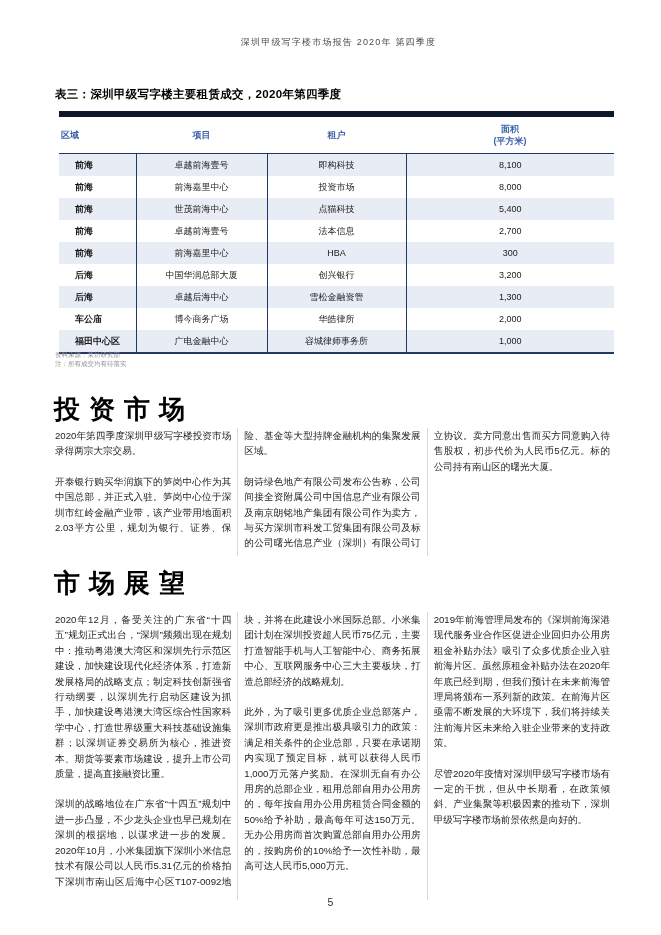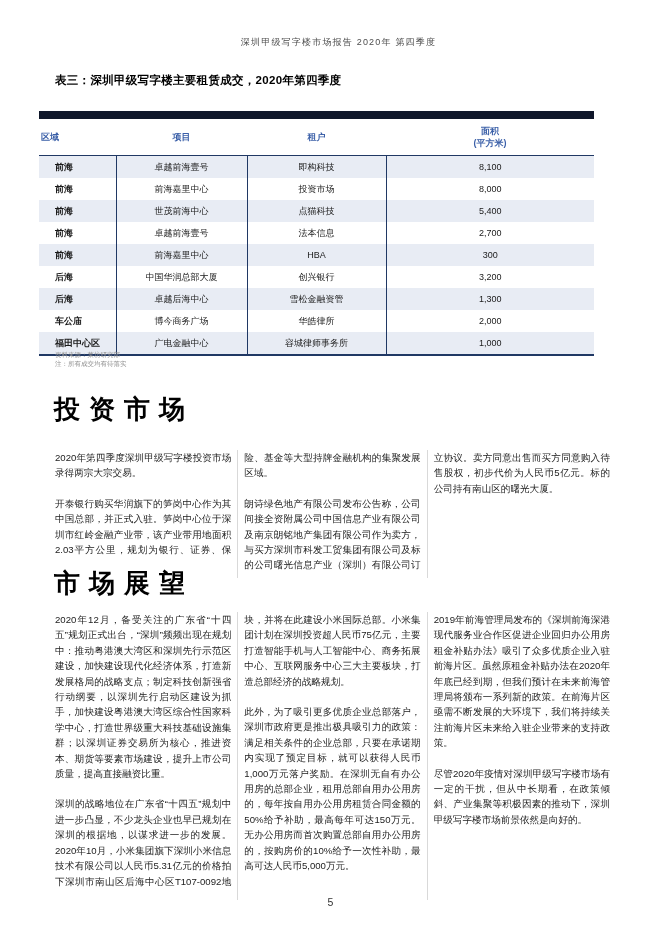--- a/index.html
+++ b/index.html
@@ -14,28 +14,28 @@
 
   
   .doc-header {
     position:absolute; top:36px; left:16px; right:0;
     text-align:center;
     font-size:9px; letter-spacing:1.2px; color:#4d4d4d;
   }
 
   
   .table-title {
-    position:absolute; left:55px; top:73px;
+    position:absolute; left:55px; top:87px;
     font-size:11.5px; font-weight:bold; color:#000;
     letter-spacing:0.3px;
   }
   .lease-table {
-    position:absolute; left:39px; top:111px; width:555px;
+    position:absolute; left:59px; top:111px; width:555px;
     border-collapse:collapse;
-    border-top:8px solid #0f172a;
+    border-top:6px solid #0f172a;
     border-bottom:2px solid #203864;
     table-layout:fixed;
   }
   .lease-table col.c1{width:77px;} .lease-table col.c2{width:131px;}
   .lease-table col.c3{width:139px;} .lease-table col.c4{width:208px;}
   .lease-table thead th {
     color:#3a5fa8; font-size:9px; font-weight:bold;
     padding:6px 4px; text-align:center; vertical-align:middle;
     border-bottom:1.5px solid #203864; line-height:12px;
   }
@@ -64,21 +64,21 @@
 
   .section-body {
     position:absolute; left:55px; width:555px;
     column-count:3; column-gap:13px;
     column-rule:1px solid #d9d9d9;
     column-fill:auto;
     font-size:9.6px; line-height:15.4px;
     text-align:justify; color:#222;
     overflow:hidden;
   }
-  #body-investment { top:450px; height:128px; }
+  #body-investment { top:428px; height:128px; }
   #body-outlook    { top:612px; height:288px; }
   .section-body p { margin:0 0 15px 0; }
 
   .page-number {
     position:absolute; left:0; right:0; top:896px;
     text-align:center; font-size:10.5px; color:#333;
   }
 </style>
 </head>
 <body>

